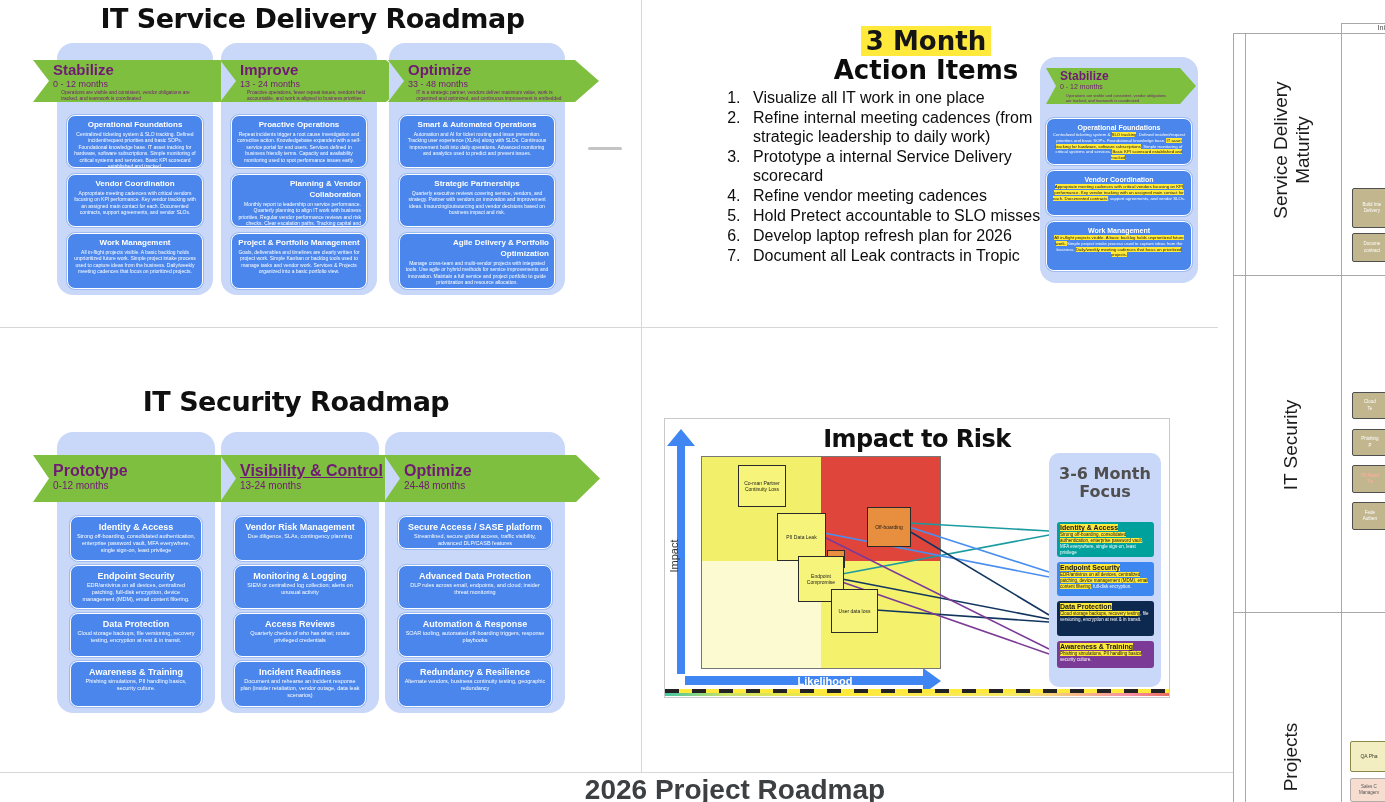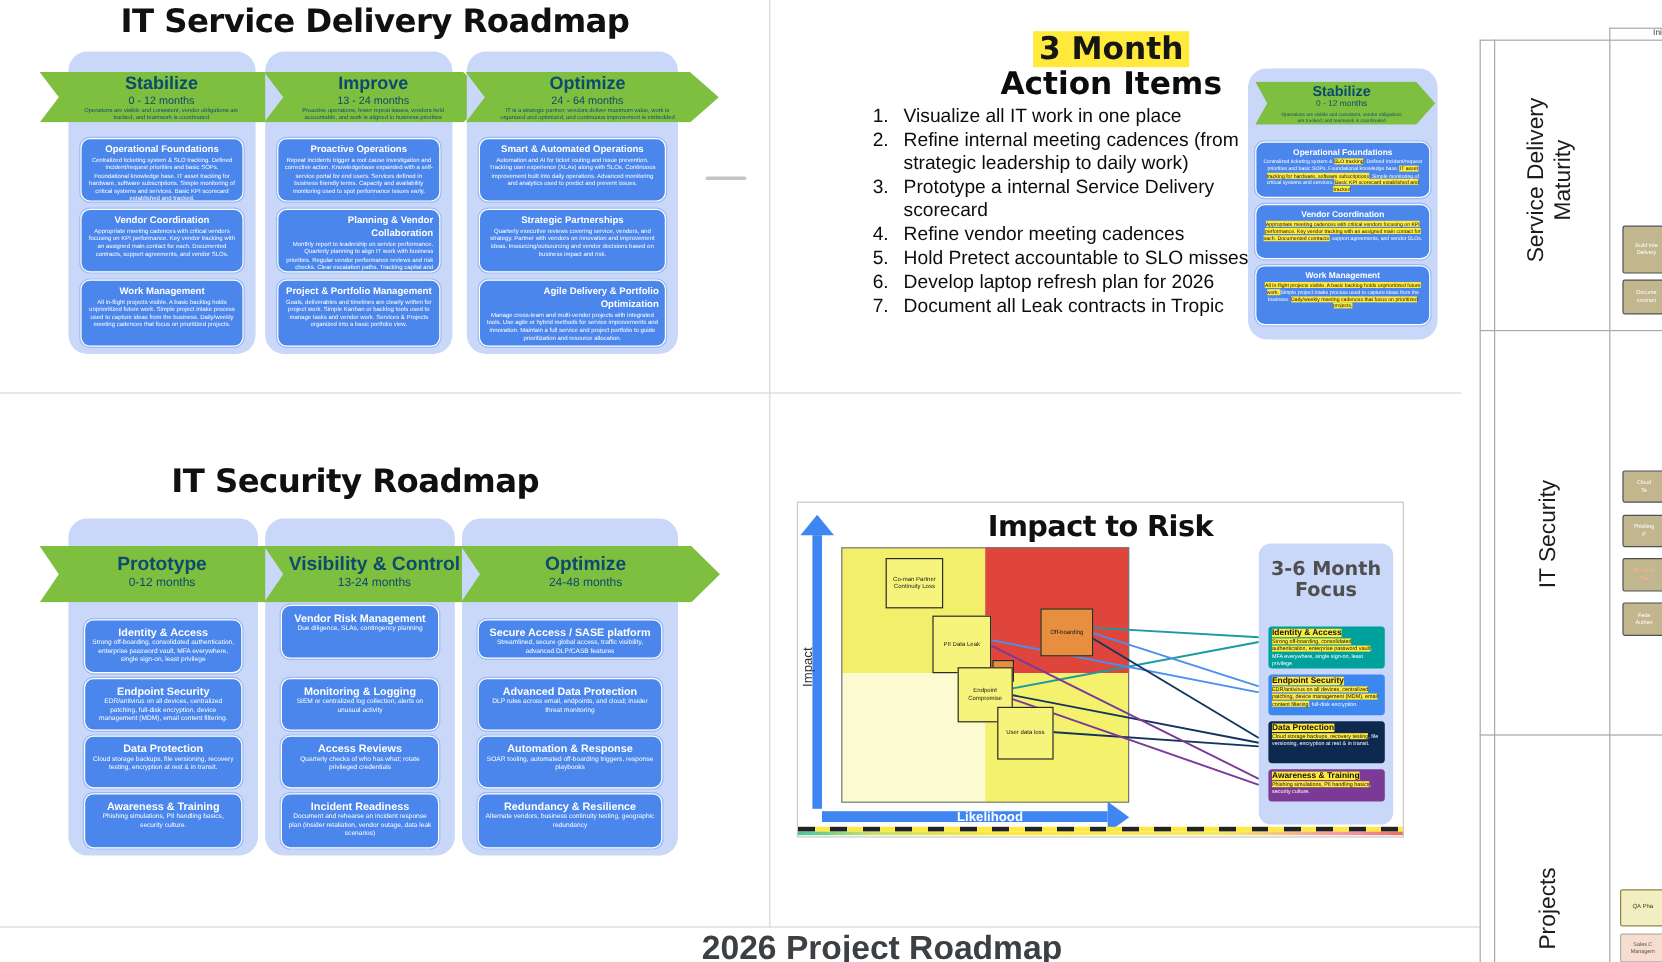--- a/index.html
+++ b/index.html
@@ -4,21 +4,21 @@
 <style>
   html,body{margin:0;padding:0;background:#fff;}
   #canvas{position:relative;width:1385px;height:802px;background:#ffffff;overflow:hidden;
           font-family:"Liberation Sans",sans-serif;color:#111;}
   .abs{position:absolute;}
   .gline{position:absolute;background:#d7d7d7;}
   .tline{position:absolute;background:#a8a8a8;}
   .sec-title{position:absolute;text-align:center;font-weight:800;color:#101010;letter-spacing:-0.5px;
              font-family:"DejaVu Sans","Liberation Sans",sans-serif;}
   .pcol{position:absolute;background:#c9d7f8;border-radius:16px;}
-  .parrow{position:absolute;background:#7fbf3f;color:#0c4a6e;text-align:center;box-sizing:border-box;
+  .parrow{position:absolute;background:#7fbf3f;color:#701a75;box-sizing:border-box;
           --notch:16px;--tip:24px;
           clip-path:polygon(var(--notch) 50%, 0 0, calc(100% - var(--tip)) 0, 100% 50%, calc(100% - var(--tip)) 100%, 0 100%);}
   .bbox{position:absolute;background:#4a86ec;border:1px solid #fff;border-radius:8px;color:#fff;
         text-align:center;box-sizing:border-box;padding:4px 5px 2px;overflow:hidden;
         box-shadow:0 0 0 1px rgba(74,134,236,.35);}
   .hl{background:#ffe93b;color:#151515;}
   .ai-title{position:absolute;text-align:center;font-weight:800;font-size:26px;line-height:1.12;color:#0c0c0c;
             font-family:"DejaVu Sans","Liberation Sans",sans-serif;}
   #action-list{position:absolute;left:705px;top:88px;width:336px;margin:0;padding:0 0 0 40px;
                font-size:16px;line-height:1.19;color:#0d0d0d;}
@@ -231,21 +231,21 @@
       <div style="font-size: 8px; font-weight: bold; line-height: 1.35;">Planning &amp; Vendor Collaboration</div>
       <div style="font-size: 5px; line-height: 1.3;">Monthly report to leadership on service performance. Quarterly planning to align IT work with business priorities. Regular vendor performance reviews and risk checks. Clear escalation paths. Tracking capital and vendor costs to support budgeting and scaling decisions.</div>
     </div>
     <div class="bbox" style="left: 231px; top: 233px; width: 136px; height: 56px;">
       <div style="font-size: 8px; font-weight: bold; line-height: 1.35;">Project &amp; Portfolio Management</div>
       <div style="font-size: 5px; line-height: 1.3;">Goals, deliverables and timelines are clearly written for project work. Simple Kanban or backlog tools used to manage tasks and vendor work. Services &amp; Projects organized into a basic portfolio view.</div>
     </div>
     <div class="pcol" style="left: 389px; top: 43px; width: 176px; height: 252px;"></div>
     <div class="parrow" style="left: 388px; top: 60px; width: 211px; height: 42px; --notch: 16px; --tip: 24px; padding: 2px 28px 0px 20px;">
       <div style="font-size: 15px; font-weight: bold; line-height: 1.1;">Optimize</div>
-      <div style="font-size: 9px; line-height: 1.2;">24 - 64 months</div>
+      <div style="font-size: 9px; line-height: 1.2;">33 - 48 months</div>
       <div style="font-size: 4.8px; line-height: 1.25; margin: 1px auto 0px; width: 90%;">IT is a strategic partner, vendors deliver maximum value, work is organized and optimized, and continuous improvement is embedded</div>
     </div>
     <div class="bbox" style="left: 399px; top: 115px; width: 156px; height: 53px;">
       <div style="font-size: 8px; font-weight: bold; line-height: 1.35;">Smart &amp; Automated Operations</div>
       <div style="font-size: 5px; line-height: 1.3;">Automation and AI for ticket routing and issue prevention. Tracking user experience (XLAs) along with SLOs. Continuous improvement built into daily operations. Advanced monitoring and analytics used to predict and prevent issues.</div>
     </div>
     <div class="bbox" style="left: 399px; top: 174px; width: 156px; height: 53px;">
       <div style="font-size: 8px; font-weight: bold; line-height: 1.35;">Strategic Partnerships</div>
       <div style="font-size: 5px; line-height: 1.3;">Quarterly executive reviews covering service, vendors, and strategy. Partner with vendors on innovation and improvement ideas. Insourcing/outsourcing and vendor decisions based on business impact and risk.</div>
     </div>
@@ -269,24 +269,24 @@
     <div class="bbox" style="left: 70px; top: 613px; width: 132px; height: 44px;">
       <div style="font-size: 9px; font-weight: bold; line-height: 1.35;">Data Protection</div>
       <div style="font-size: 5.5px; line-height: 1.3;">Cloud storage backups, file versioning, recovery testing, encryption at rest &amp; in transit.</div>
     </div>
     <div class="bbox" style="left: 70px; top: 661px; width: 132px; height: 46px;">
       <div style="font-size: 9px; font-weight: bold; line-height: 1.35;">Awareness &amp; Training</div>
       <div style="font-size: 5.5px; line-height: 1.3;">Phishing simulations, PII handling basics, security culture.</div>
     </div>
     <div class="pcol" style="left: 221px; top: 432px; width: 158px; height: 281px;"></div>
     <div class="parrow" style="left: 220px; top: 455px; width: 192px; height: 47px; --notch: 16px; --tip: 24px; padding: 7px 28px 0px 20px;">
-      <div style="font-size: 16px; font-weight: bold; line-height: 1.1;">Visibility &amp; Control</div>
+      <div style="font-size: 16px; font-weight: bold; line-height: 1.1; text-decoration: underline;">Visibility &amp; Control</div>
       <div style="font-size: 10px; line-height: 1.2;">13-24 months</div>
     </div>
-    <div class="bbox" style="left: 234px; top: 504px; width: 132px; height: 45px;">
+    <div class="bbox" style="left: 234px; top: 516px; width: 132px; height: 45px;">
       <div style="font-size: 9px; font-weight: bold; line-height: 1.35;">Vendor Risk Management</div>
       <div style="font-size: 5.5px; line-height: 1.3;">Due diligence, SLAs, contingency planning</div>
     </div>
     <div class="bbox" style="left: 234px; top: 565px; width: 132px; height: 44px;">
       <div style="font-size: 9px; font-weight: bold; line-height: 1.35;">Monitoring &amp; Logging</div>
       <div style="font-size: 5.5px; line-height: 1.3;">SIEM or centralized log collection; alerts on unusual activity</div>
     </div>
     <div class="bbox" style="left: 234px; top: 613px; width: 132px; height: 44px;">
       <div style="font-size: 9px; font-weight: bold; line-height: 1.35;">Access Reviews</div>
       <div style="font-size: 5.5px; line-height: 1.3;">Quarterly checks of who has what; rotate privileged credentials</div>

